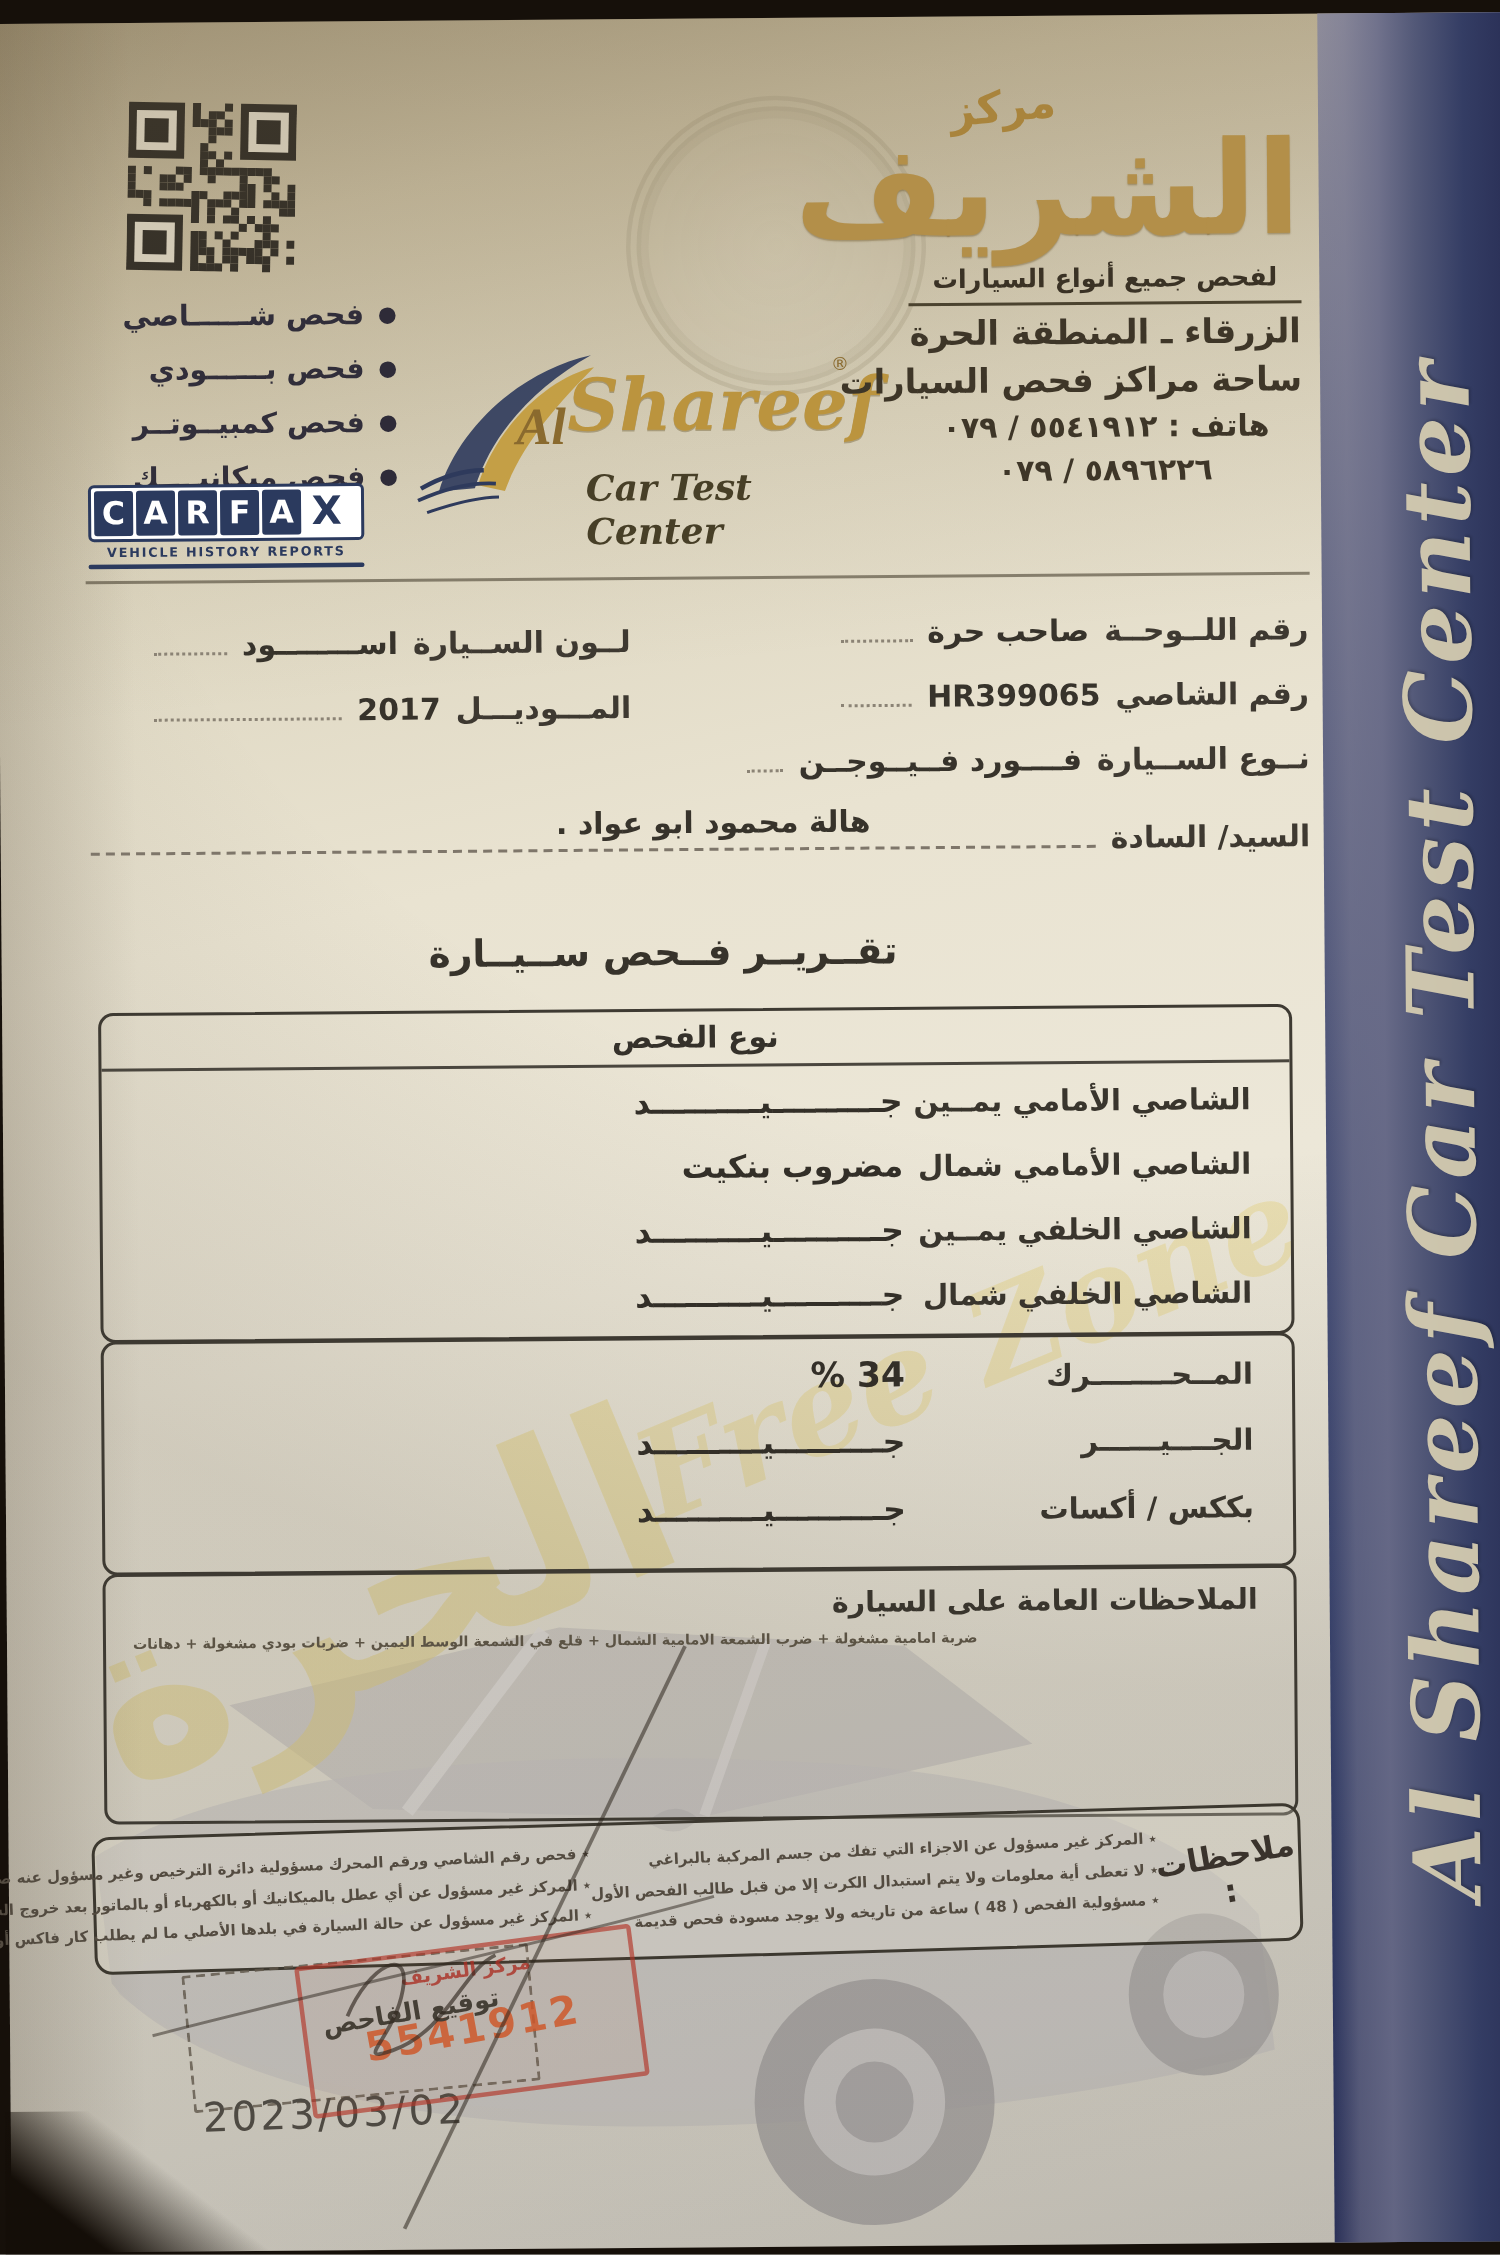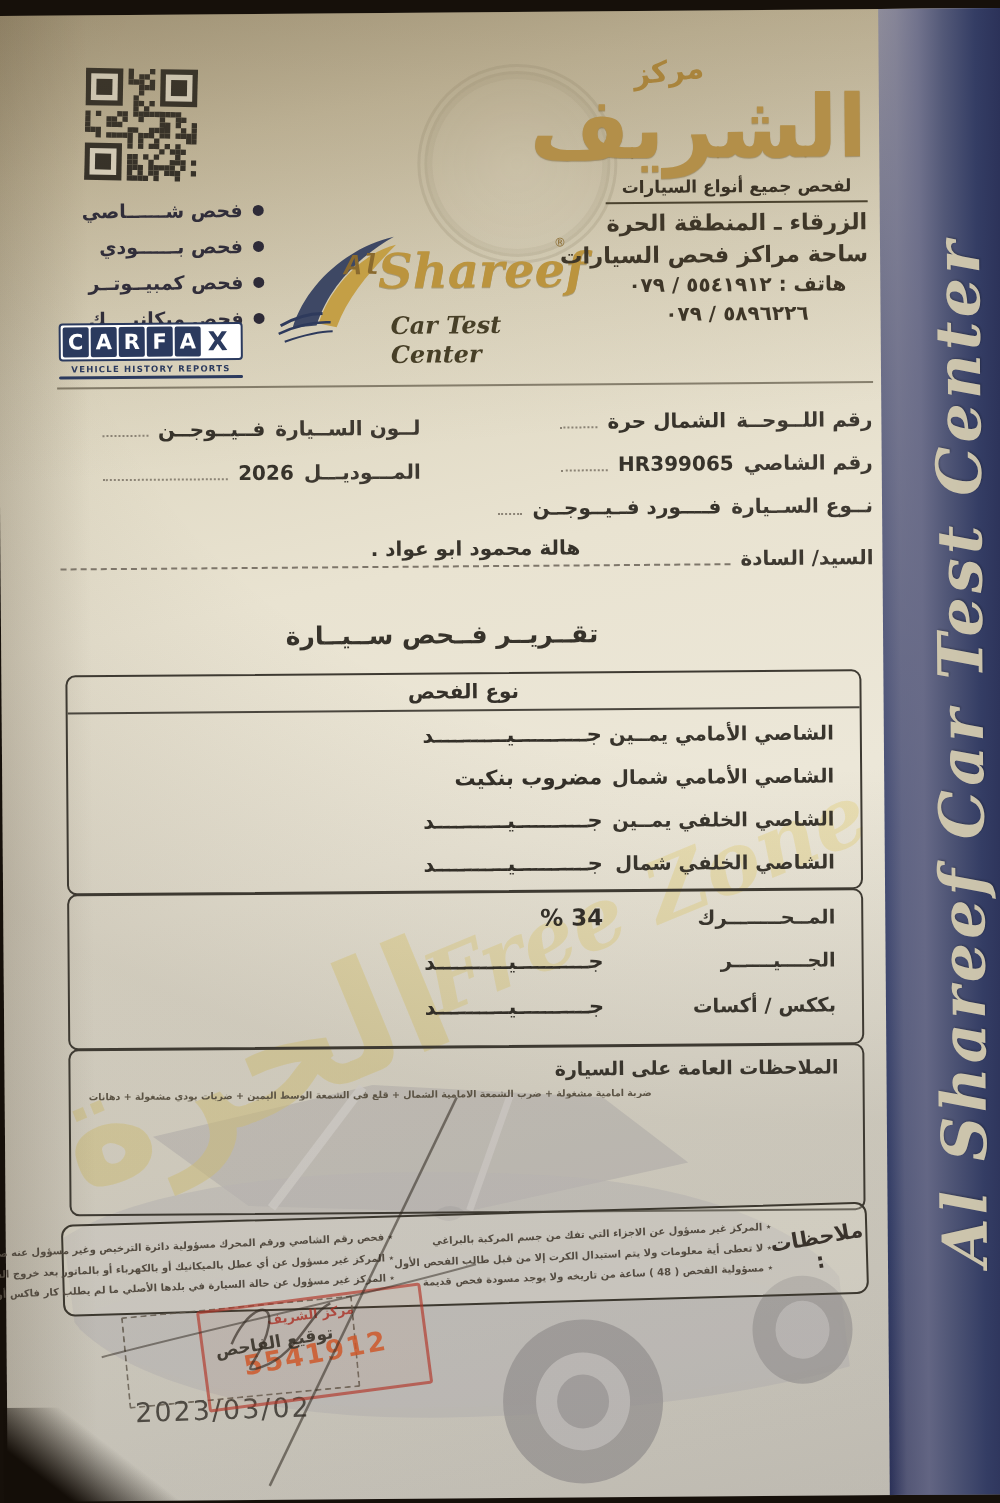--- a/index.html
+++ b/index.html
@@ -44,21 +44,21 @@
   .svc .dot{width:11px;height:11px;border-radius:50%;background:#2e2b38;flex:0 0 auto;}
   .carfax{position:absolute;left:60px;top:308px;z-index:10;width:184px;}
   .cf-row{display:flex;border:2px solid #2b3a5e;background:#fff;padding:2px;gap:2px;border-radius:4px;align-items:stretch;}
   .cf-cell{background:#2b3a5e;color:#fff;font-weight:bold;font-size:21px;width:26px;display:flex;align-items:center;justify-content:center;border-radius:2px;}
   .cf-x{background:#fff;color:#2b3a5e;font-weight:bold;font-size:26px;width:30px;display:flex;align-items:center;justify-content:center;}
   .cf-sub{color:#2b3a5e;font-weight:bold;font-size:8.5px;letter-spacing:1.2px;margin-top:3px;text-align:center;white-space:nowrap;}
   .cf-bar{height:3px;background:#2b3a5e;margin-top:2px;border-radius:2px;}
 
   
   .clogo{position:absolute;left:288px;top:212px;width:300px;height:130px;z-index:10;}
-  .clogo .al{position:absolute;left:58px;top:25px;font-family:Liberation Mono, monospace;font-style:italic;font-weight:bold;font-size:29px;color:#8a6a2e;}
+  .clogo .al{position:absolute;left:58px;top:40px;font-family:Liberation Serif, serif;font-style:italic;font-weight:bold;font-size:35px;color:#8a6a2e;}
   .clogo .nm{position:absolute;left:92px;top:18px;font-family:"DejaVu Serif",serif;font-style:italic;font-weight:bold;font-size:48px;color:#bb943e;text-shadow:0 1px 0 rgba(90,70,20,.35);}
   .clogo .rg{position:absolute;left:268px;top:12px;font-size:12px;color:#8a6a2e;}
   .clogo .sub{position:absolute;left:104px;top:86px;font-family:"DejaVu Serif",serif;font-style:italic;font-weight:bold;font-size:24px;color:#473f27;}
 
   
   .brand{position:absolute;right:136px;top:38px;width:262px;text-align:center;direction:rtl;z-index:10;}
   .b-center{font-weight:bold;font-size:29px;color:#a9843c;transform:rotate(-5deg);margin-right:12px;text-align:left;padding-left:28px;}
   .b-name{font-weight:bold;font-size:86px;line-height:1.05;color:#b38f49;text-shadow:0 1px 1px rgba(100,75,25,.4);letter-spacing:-2px;}
   .b-tag{font-weight:bold;font-size:17px;color:#3a3225;margin-top:4px;padding-bottom:5px;border-bottom:2px solid #4b432f;}
   .b-addr{font-weight:bold;font-size:22.5px;color:#3e3628;margin-top:6px;white-space:nowrap;}
@@ -327,41 +327,41 @@
       <div class="b-tag">لفحص جميع أنواع السيارات</div>
       <div class="b-addr">الزرقاء ـ المنطقة الحرة</div>
       <div class="b-addr">ساحة مراكز فحص السيارات</div>
       <div class="b-phone">هاتف : ٥٥٤١٩١٢ / ٠٧٩</div>
       <div class="b-phone b-phone2">٥٨٩٦٢٢٦ / ٠٧٩</div>
     </div>
     <div class="hrule"></div>
 
     <div class="frow" style="top:398px;right:133px;width:312px;">
       <span class="lbl">رقم اللــوحــة</span>
-      <span class="val">الشمال حرة</span>
+      <span class="val">صاحب حرة</span>
       <span class="dots"></span>
     </div>
     <div class="frow" style="top:441px;right:133px;width:312px;">
       <span class="lbl">رقم الشاصي</span>
       <span class="val">HR399065</span>
       <span class="dots"></span>
     </div>
     <div class="frow" style="top:484px;right:133px;width:312px;">
       <span class="lbl">نــوع الســيارة</span>
       <span class="val">فــــورد فــيــوجــن</span>
       <span class="dots"></span>
     </div>
     <div class="frow" style="top:403px;left:103px;width:318px;">
       <span class="lbl">لــون الســيارة</span>
-      <span class="val">فــيــوجــن</span>
+      <span class="val">اســــــــود</span>
       <span class="dots"></span>
     </div>
     <div class="frow" style="top:447px;left:103px;width:318px;">
       <span class="lbl">المـــوديـــل</span>
-      <span class="val">2026</span>
+      <span class="val">2017</span>
       <span class="dots"></span>
     </div>
     <div class="frow" style="top:536px;right:133px;left:60px;">
       <span class="lbl">السيد/ السادة</span>
       <span class="dash">
         <span class="val">هالة محمود ابو عواد .</span>
       </span>
     </div>
 
     <div class="rtitle">تقــريــر فــحص ســيــارة</div>

